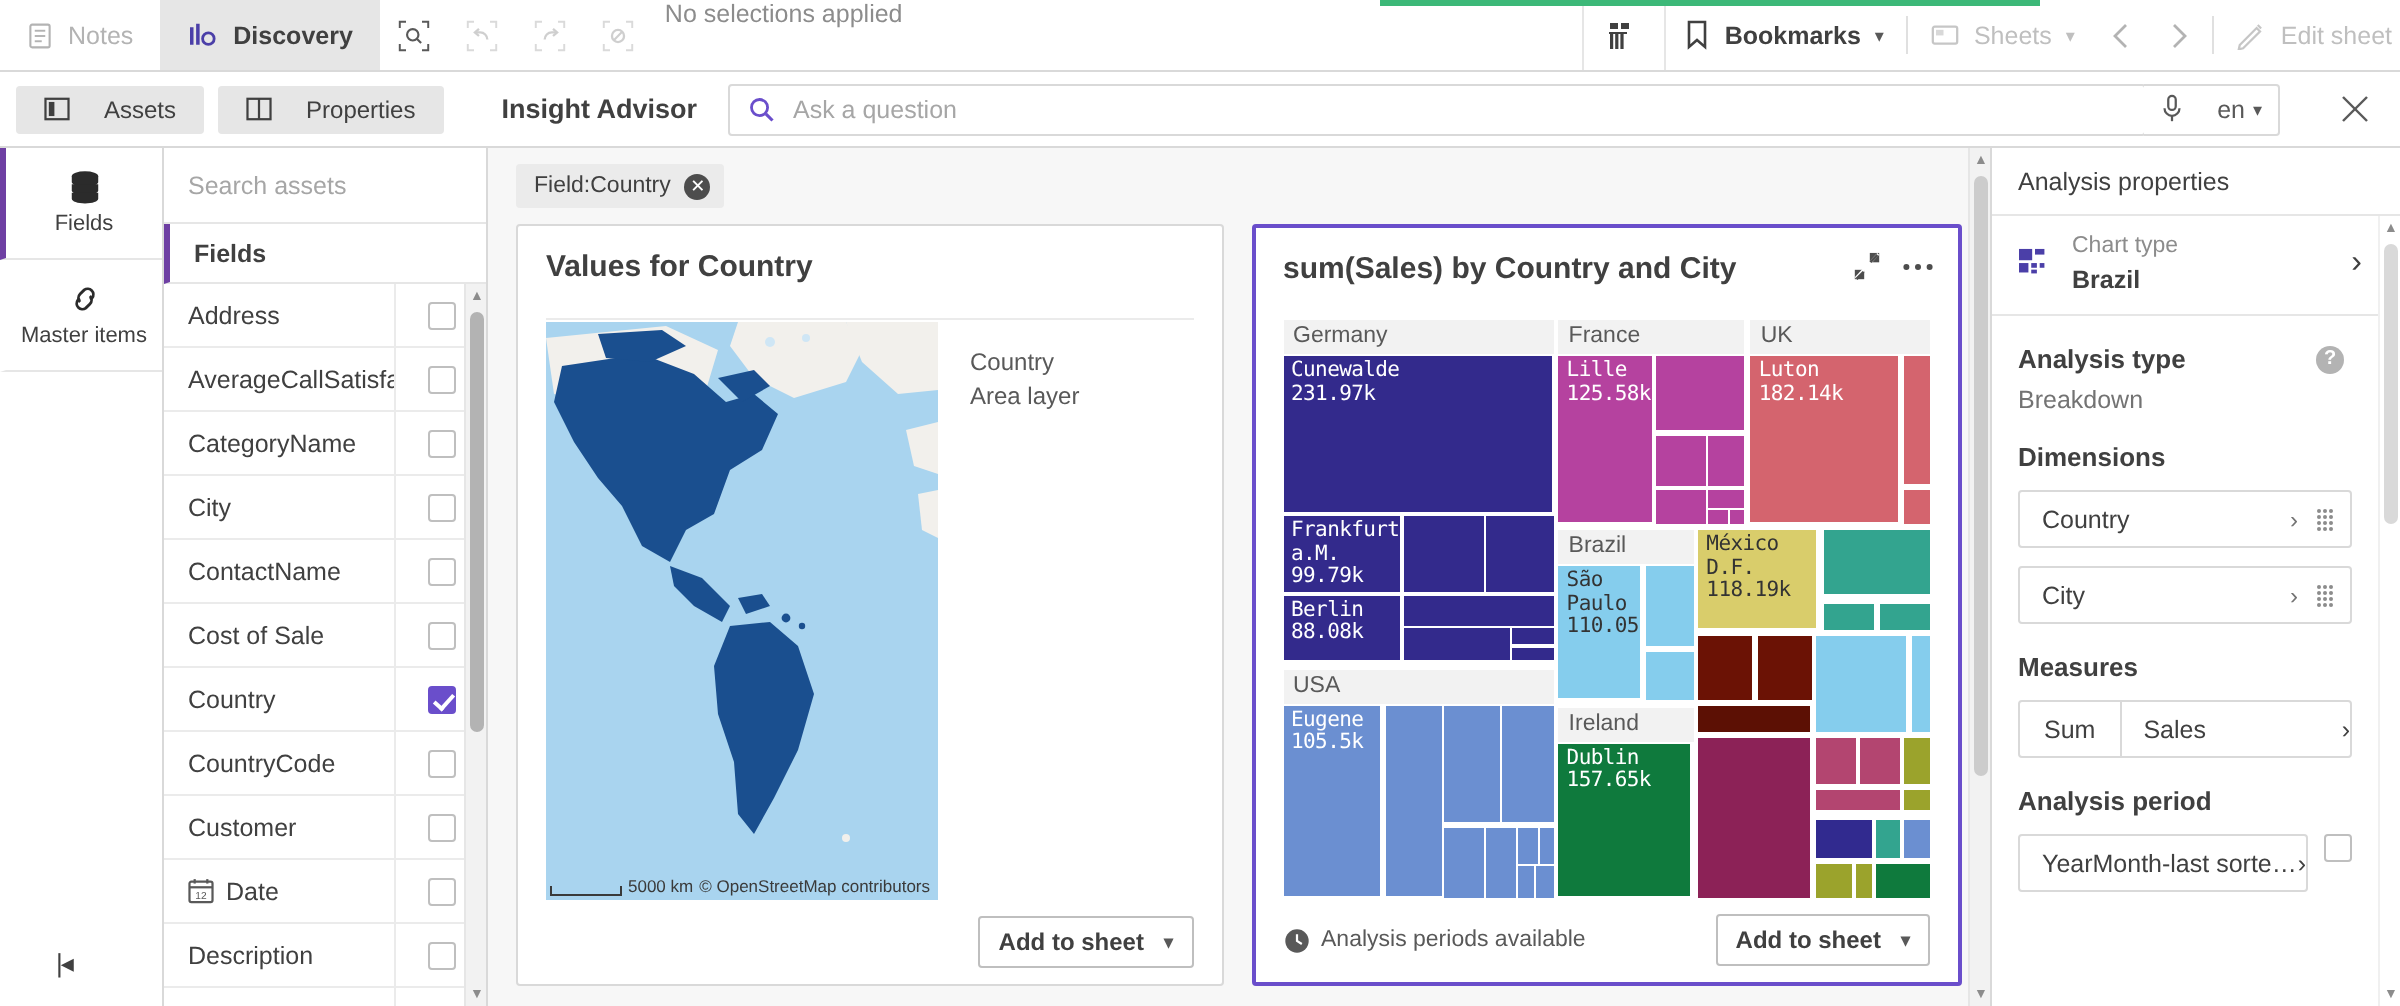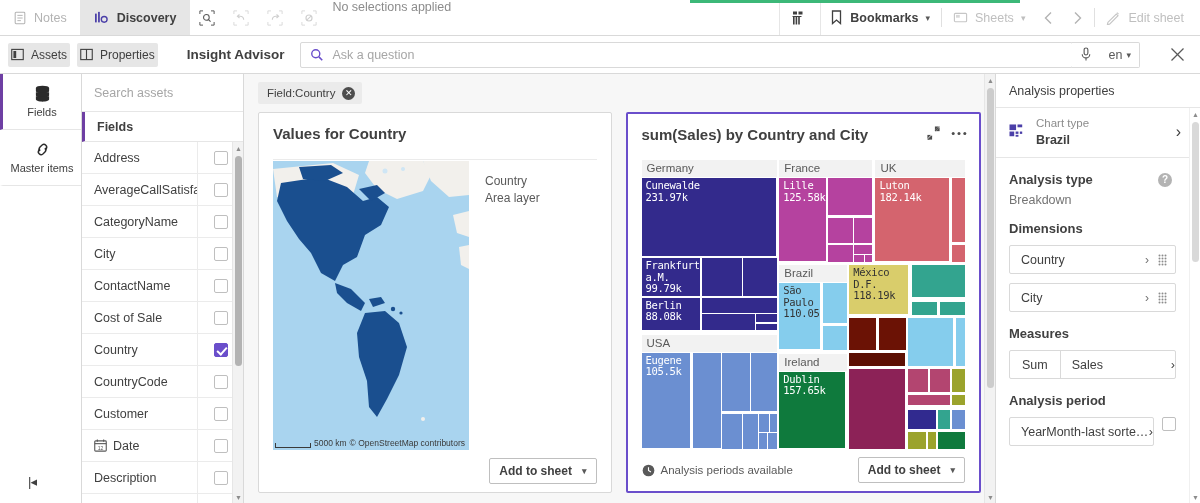--- a/index.html
+++ b/index.html
@@ -55,22 +55,22 @@
   .caret.dim { color: #bfbfbf; }
 
   
   .secbar {
     height: 38px; min-height: 38px;
     display: flex; align-items: center;
     background: #fff; border-bottom: 1px solid #d9d9d9;
     padding: 0 0 0 8px;
   }
   .chip-btn {
-    display: flex; align-items: center; gap: 7px;
-    height: 24px; padding: 0 3px; margin-right: 7px;
+    display: flex; align-items: center; gap: 17px;
+    height: 24px; padding: 0 14px; margin-right: 7px;
     background: #e6e6e6; border-radius: 2px;
     font-size: 12px; color: #404040; text-align: center;
   }
   .secbar-title {
     font-size: 13.5px; color: #404040; font-weight: bold;
     padding: 0 16px 0 22px; white-space: nowrap;
   }
   .searchwrap {
     flex: 1; display: flex; align-items: center;
     height: 26px; border: 1px solid #d9d9d9; border-radius: 2px;
@@ -374,21 +374,21 @@
         <svg width="11" height="14" viewBox="0 0 11 14">
           <path d="M8 1.5 2.5 7 8 12.5" fill="none" stroke="#b3b3b3" stroke-width="1.4"></path>
         </svg>
       </div>
       <div class="tb-plain">
         <svg width="11" height="14" viewBox="0 0 11 14">
           <path d="M3 1.5 8.5 7 3 12.5" fill="none" stroke="#b3b3b3" stroke-width="1.4"></path>
         </svg>
       </div>
       <div class="tb-sep"></div>
-      <div class="tb-plain" style="padding-right:16px">
+      <div class="tb-plain" style="padding-right:4px">
         <svg width="15" height="15" viewBox="0 0 16 16">
           <path d="M2 13.3 11 4.3l1.8 1.8-9 9-2.3.5z" fill="none" stroke="#c6c6c6" stroke-width="1.2"></path>
           <path d="M11.6 2.7 13.4 4.5" stroke="#c6c6c6" stroke-width="1.2"></path>
         </svg>
         <span style="color:#bfbfbf">Edit sheet</span>
       </div>
     </div>
   </div>
 
   <div class="secbar">

